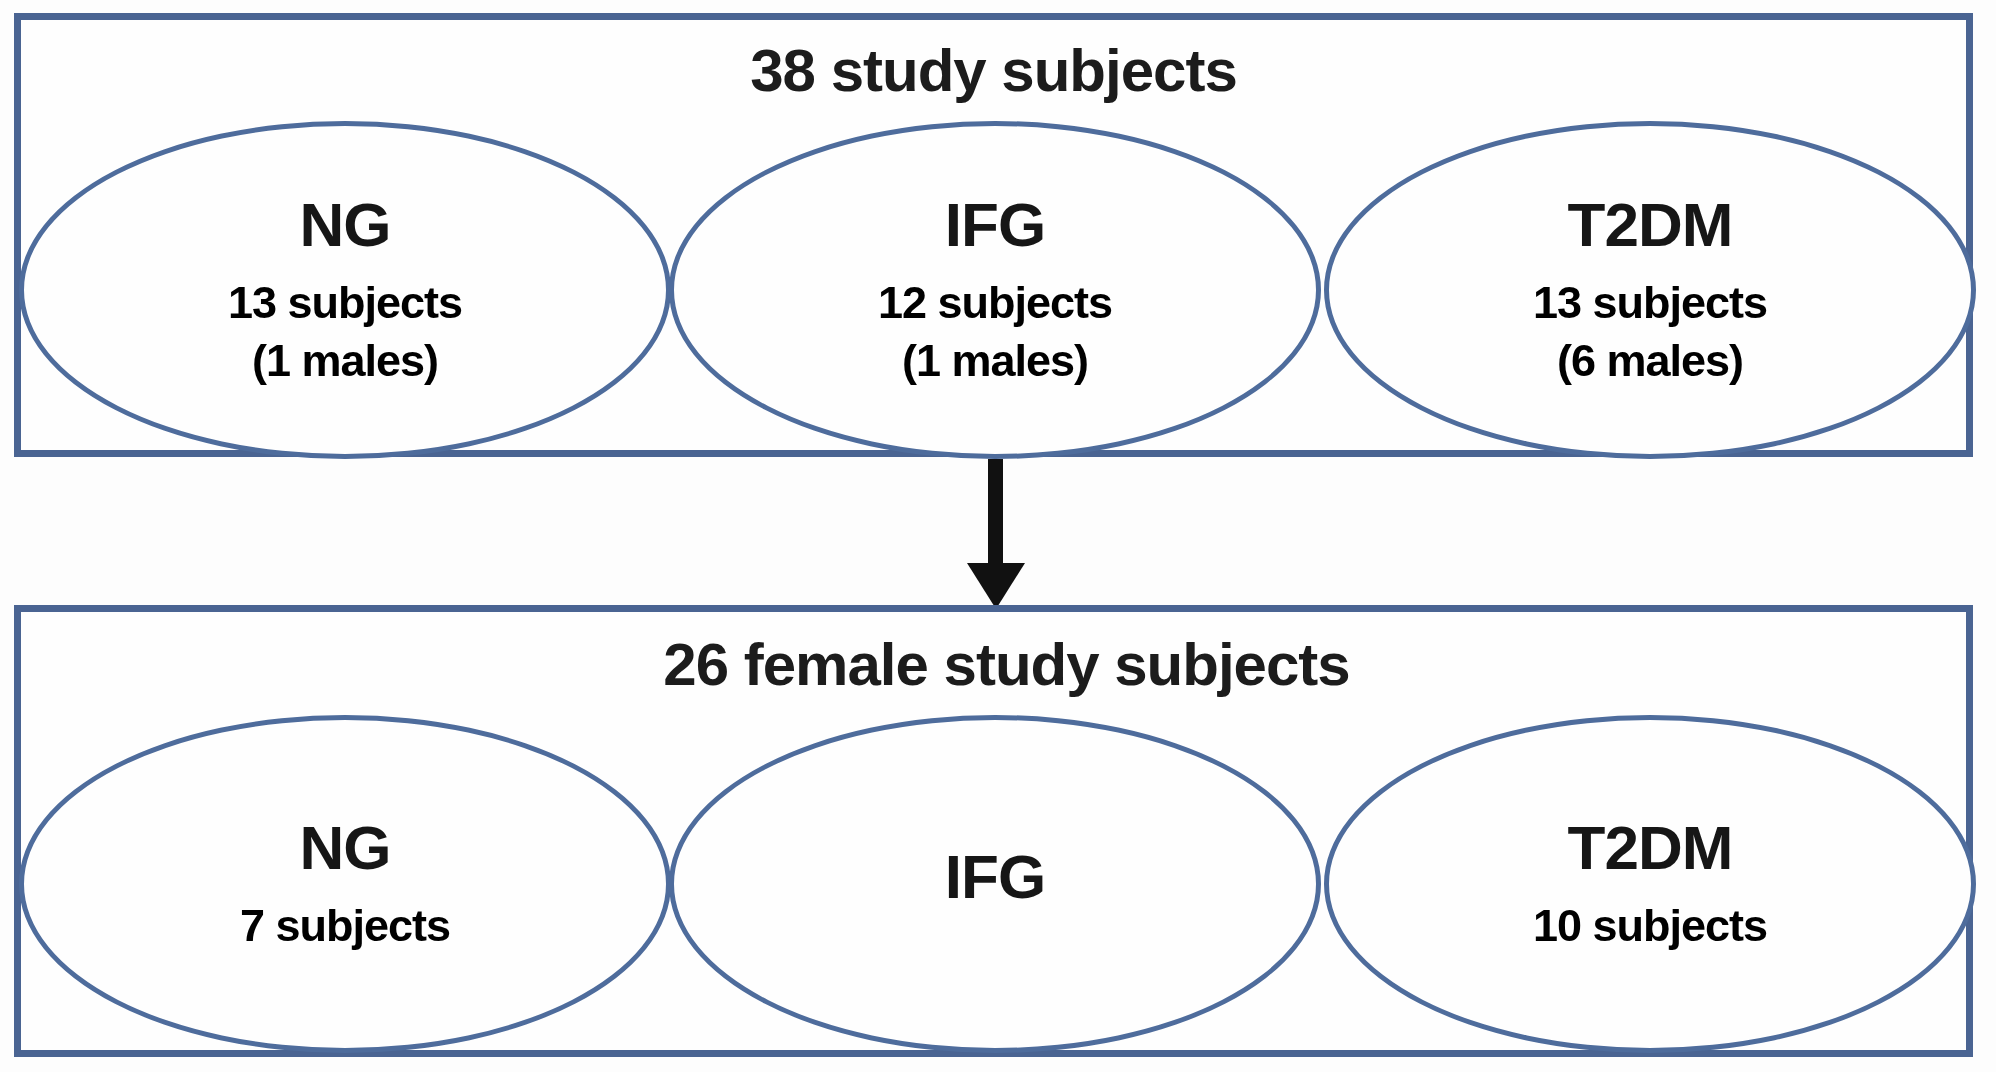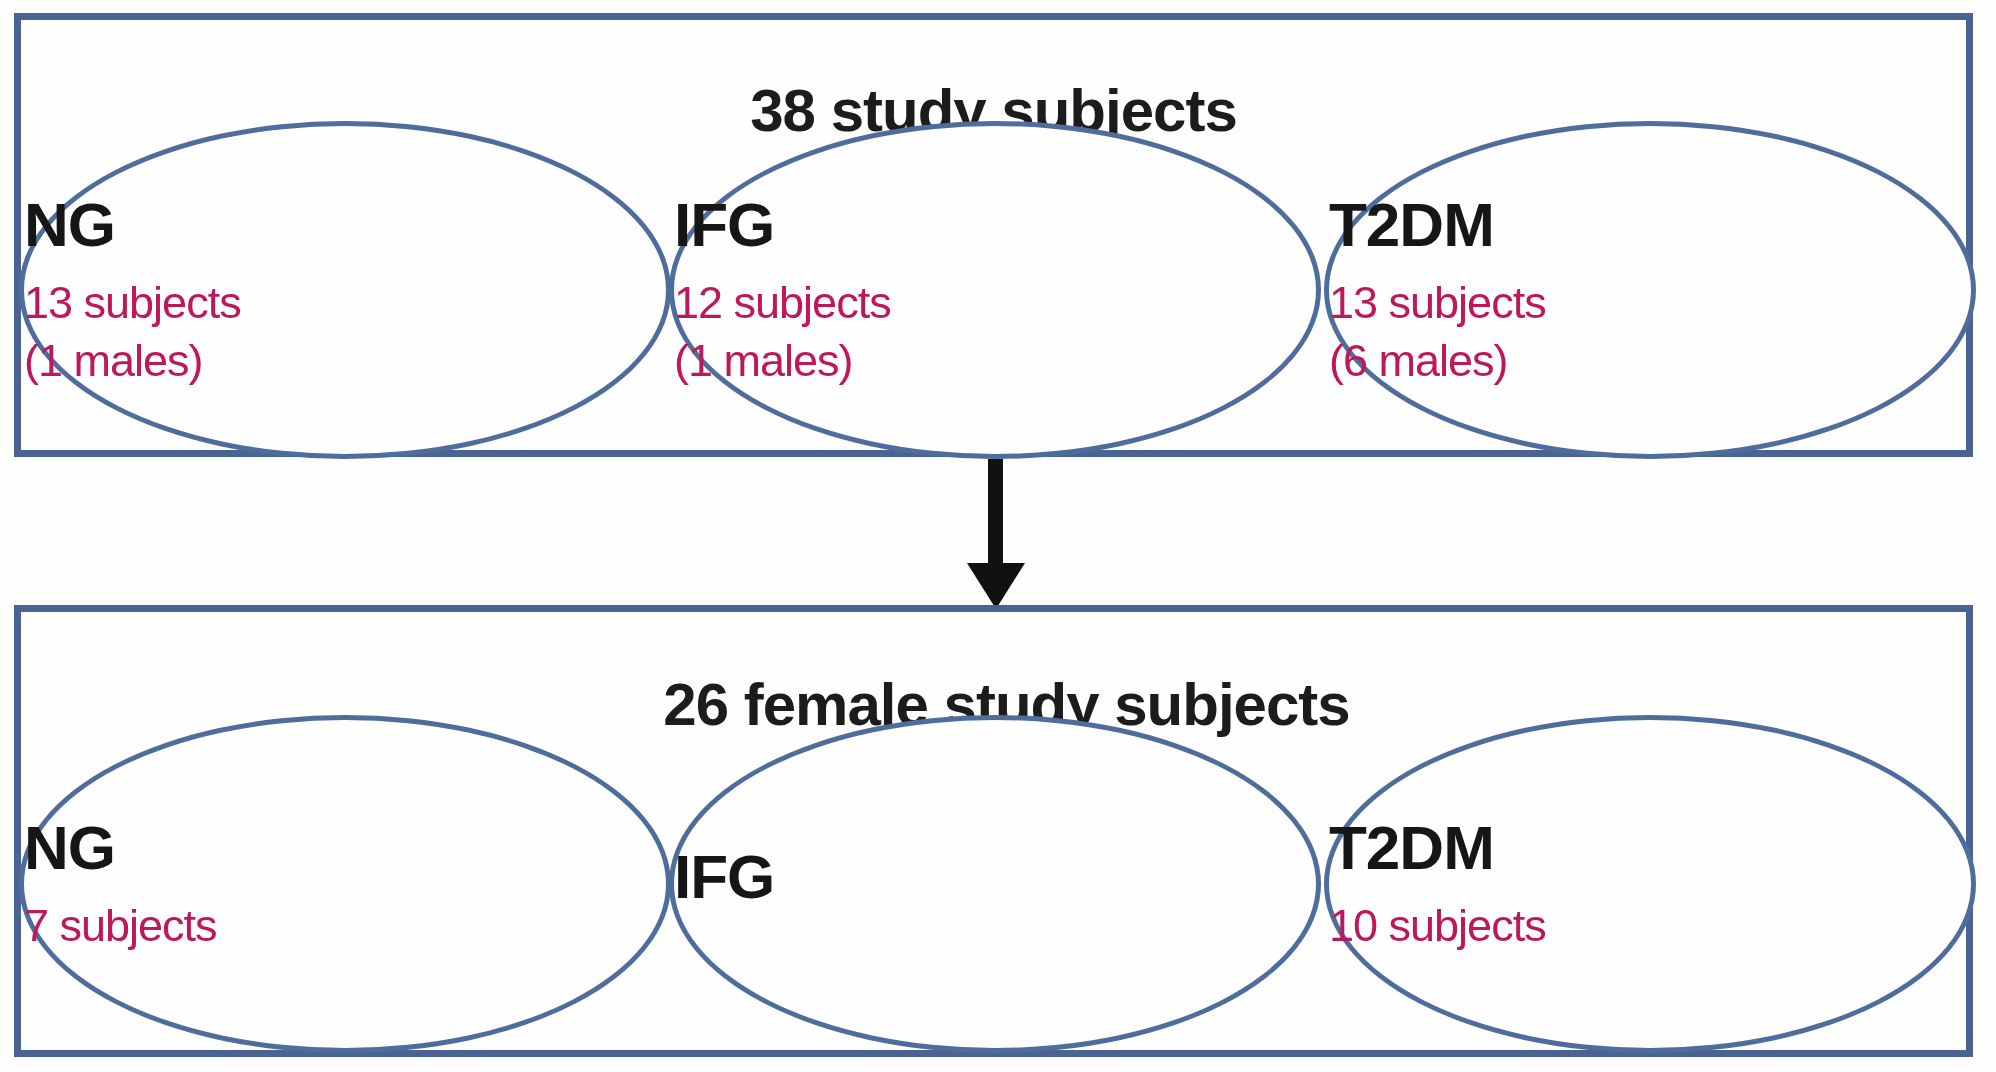--- a/index.html
+++ b/index.html
@@ -27,54 +27,53 @@
   #bottom-box { top: 605px; height: 438px; }
   .box-title {
     position: absolute;
     left: 0;
     right: 0;
     text-align: center;
     font-size: 60px;
     font-weight: bold;
     color: #1c1c1c;
     letter-spacing: -1px;
-    margin-top: 40px;
   }
   #top-box .box-title { top: 16px; }
   #bottom-box .box-title { top: 18px; padding-left: 26px; }
   .group-ellipse {
     position: absolute;
     width: 642px;
     height: 328px;
     border: 5px solid #4e6c9c;
     border-radius: 50%;
     background: #fefefe;
     display: flex;
     flex-direction: column;
-    align-items: flex-start;
+    align-items: center;
     justify-content: center;
     text-align: center;
   }
   .ellipse-row-top .group-ellipse { top: 121px; }
   .ellipse-row-bottom .group-ellipse { top: 715px; }
   .pos-left   { left: 19px; }
   .pos-center { left: 669px; }
   .pos-right  { left: 1324px; }
   .group-name {
     font-size: 62px;
     font-weight: bold;
     color: #161616;
     line-height: 70px;
     margin-bottom: 14px;
     letter-spacing: -1px;
   }
   .group-line {
     font-size: 45px;
-    font-weight: normal;
-    color: #be185d;
+    font-weight: bold;
+    color: #000000;
     line-height: 58px;
     letter-spacing: -1px;
   }
   #down-arrow {
     position: absolute;
     left: 0; top: 0;
     width: 0; height: 0;
   }
   #arrow-shaft {
     position: absolute;

